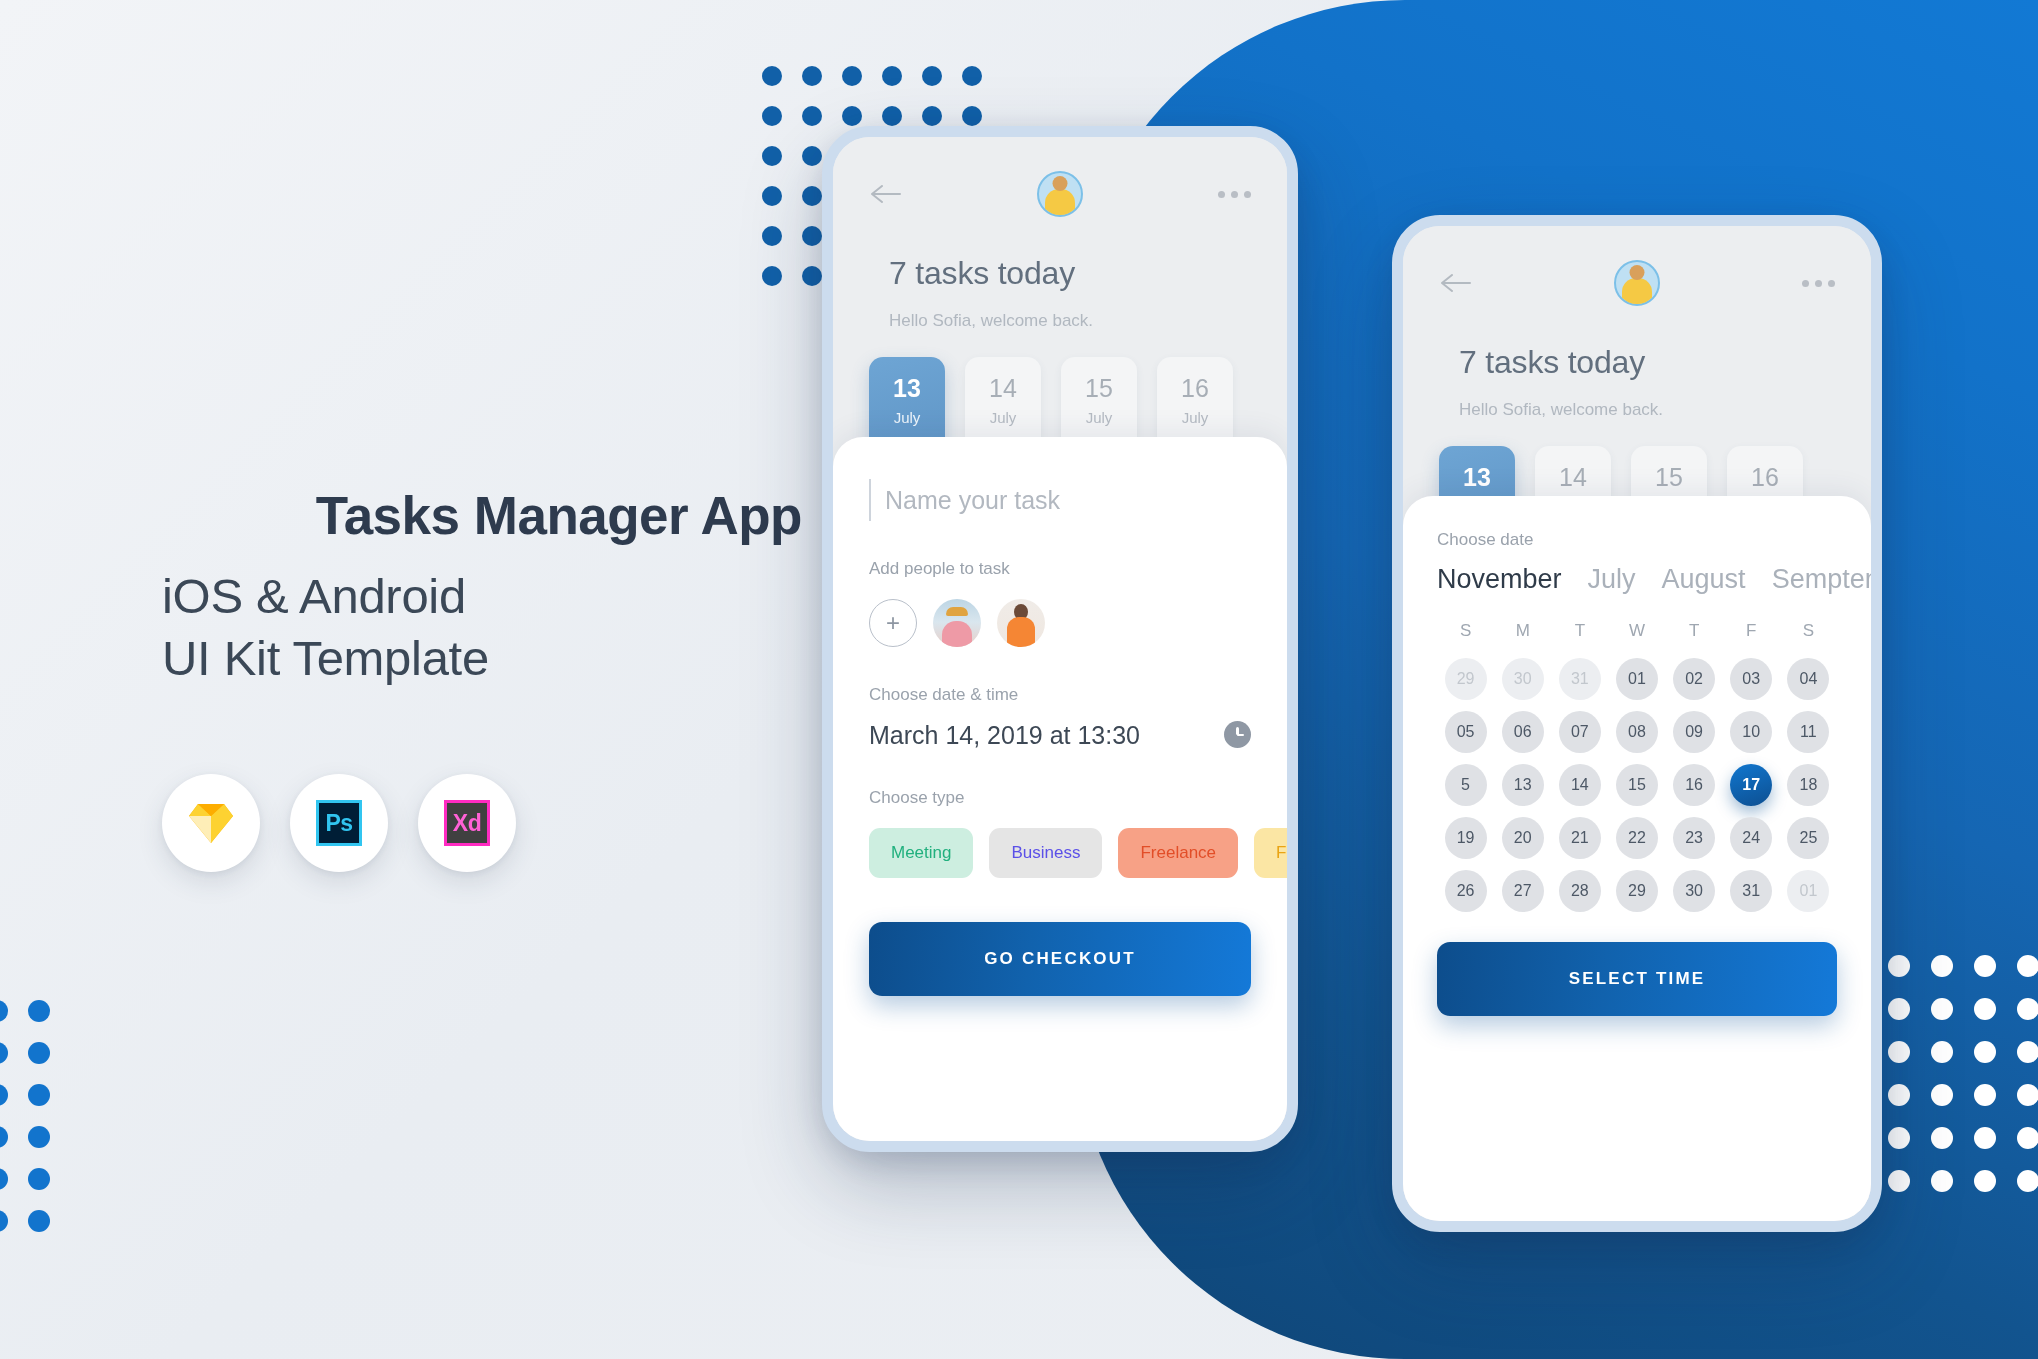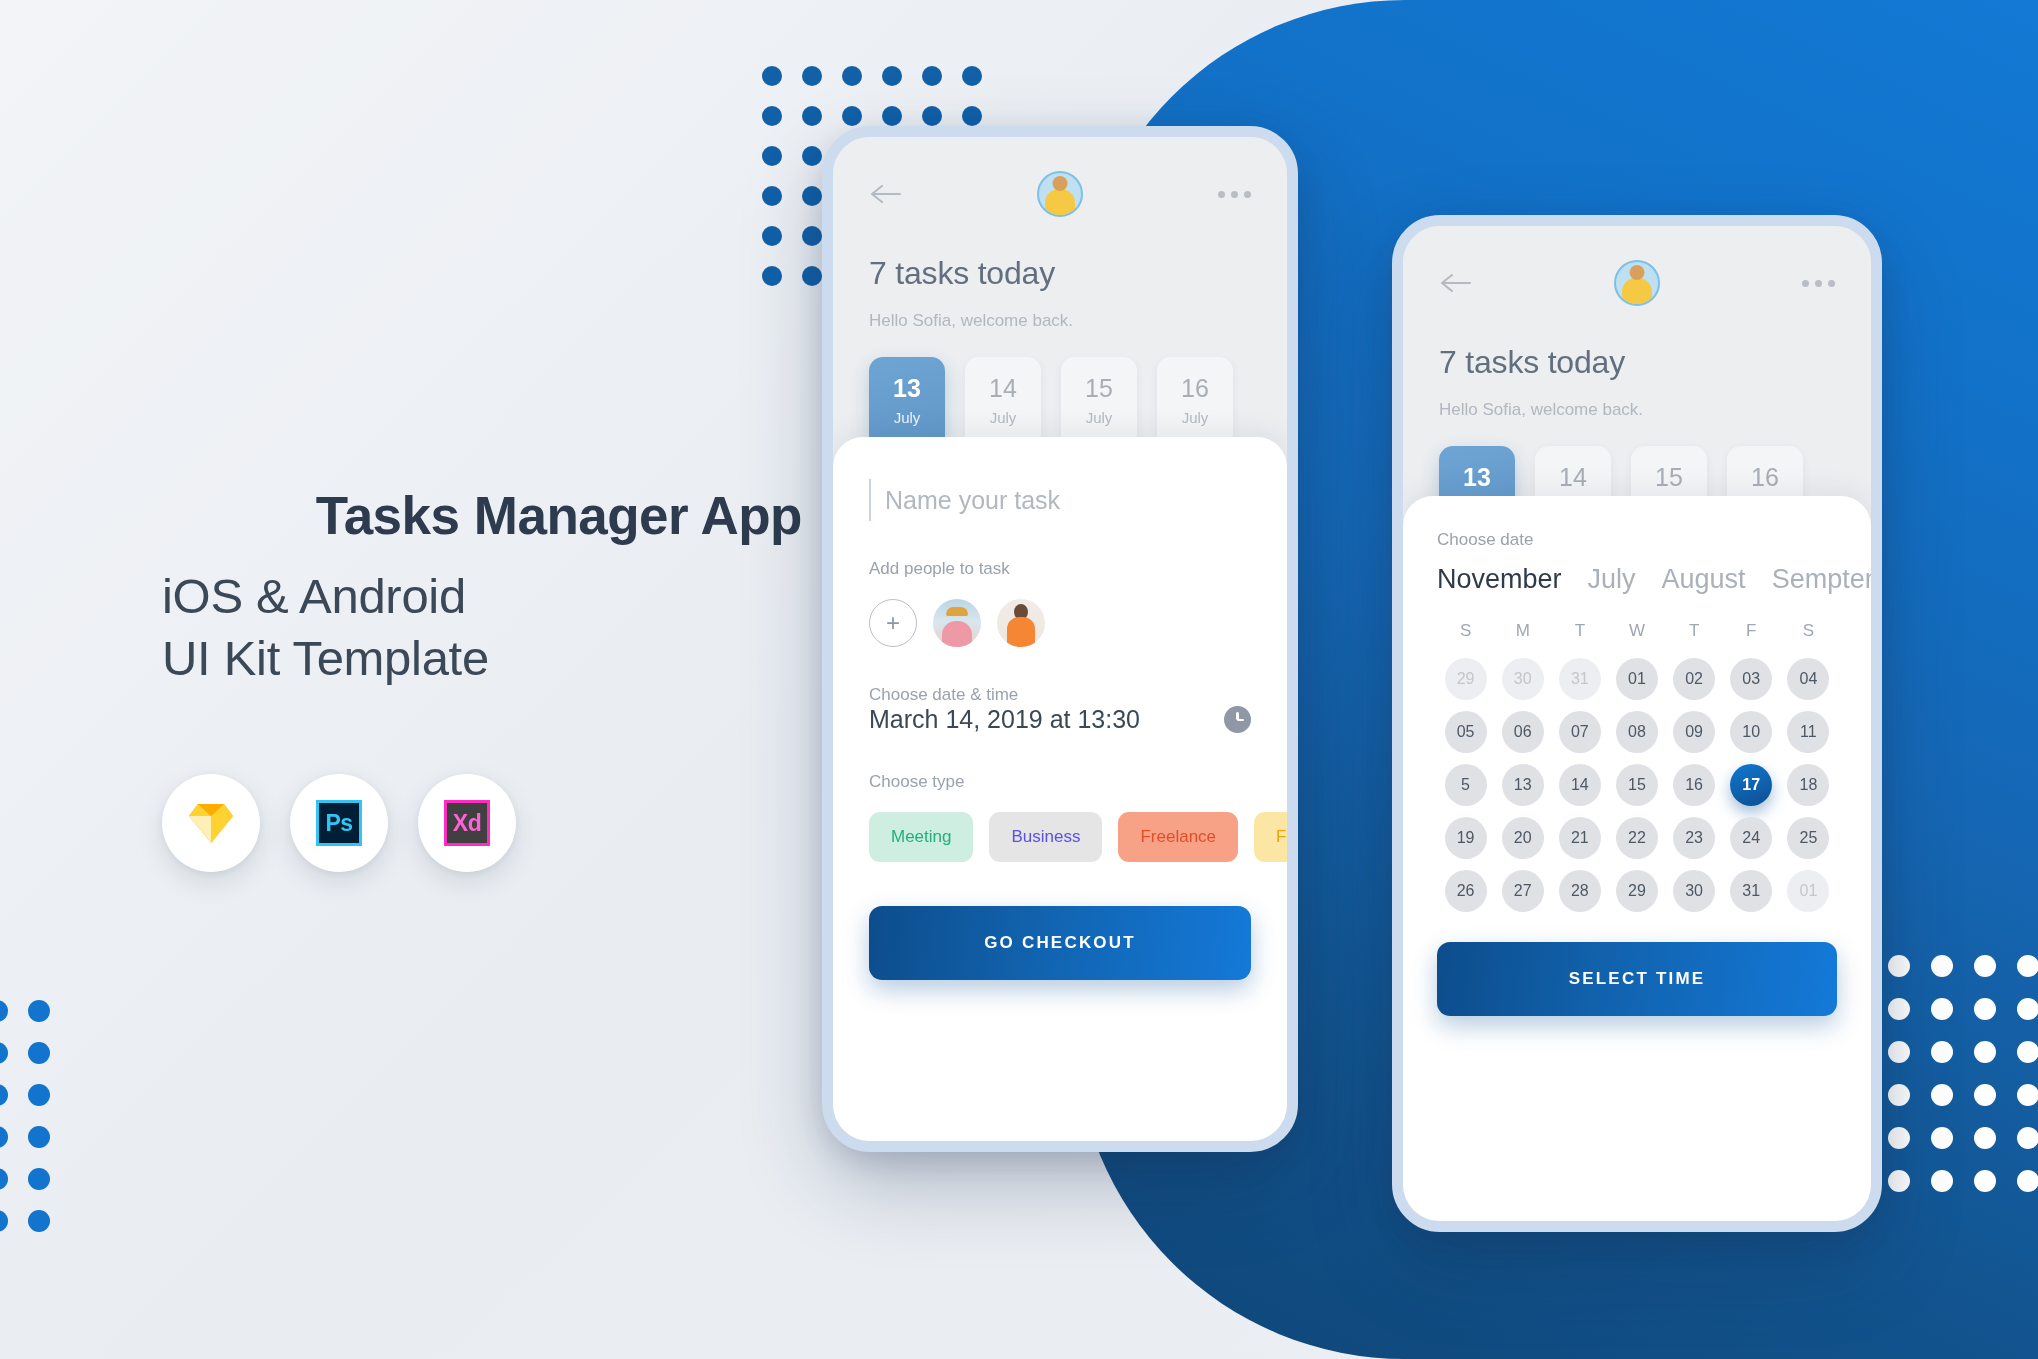--- a/index.html
+++ b/index.html
@@ -103,21 +103,21 @@
     border-radius: 14px 14px 4px 4px; position: relative;
   }
   .avatar-head {
     position: absolute; left: 50%; transform: translateX(-50%);
     top: -13px; width: 15px; height: 15px; border-radius: 50%; background: #d9a05b;
   }
   .dots-menu { display: flex; gap: 6px; }
   .dots-menu span { width: 7px; height: 7px; border-radius: 50%; background: #b9bec5; }
 
   
-  .greeting { padding: 38px 36px 0 36px; }
+  .greeting { padding: 38px 36px 0 56px; }
   .greeting .title { font-size: 32px; color: #626f7e; font-weight: 400; letter-spacing: -0.2px; }
   .greeting .hello { font-size: 17px; color: #b1b8c0; margin-top: 19px; font-weight: 400; }
 
   
   .date-strip { display: flex; gap: 20px; padding: 26px 0 0 36px; }
   .date-chip {
     min-width: 76px; width: 76px; border-radius: 14px;
     background: #f4f5f6; box-shadow: 0 3px 9px rgba(60,80,110,0.07);
     text-align: center; padding: 17px 0 15px 0; flex: 0 0 auto;
   }
@@ -171,21 +171,21 @@
   #person-2 { background: linear-gradient(180deg, #f0ece8 0%, #efe7e0 100%); }
   #person-2::after {
     content: ""; position: absolute; left: 10px; bottom: 0;
     width: 28px; height: 30px; border-radius: 12px 12px 4px 4px; background: #f58634;
   }
   #person-2::before {
     content: ""; position: absolute; left: 17px; top: 5px;
     width: 14px; height: 16px; border-radius: 50%; background: #6b4a38;
   }
 
-  .datetime-row { display: flex; align-items: center; justify-content: space-between; }
+  .datetime-row { display: flex; align-items: flex-start; justify-content: space-between; margin-top: 16px; }
   .datetime-val { font-size: 25px; color: #3d4855; font-weight: 400; }
   .clock-icon {
     width: 27px; height: 27px; border-radius: 50%;
     background: #8f98a4; position: relative;
   }
   .clock-icon::before {
     content: ""; position: absolute; left: 12.2px; top: 6px;
     width: 2.4px; height: 8px; background: #fff; border-radius: 2px;
   }
   .clock-icon::after {

